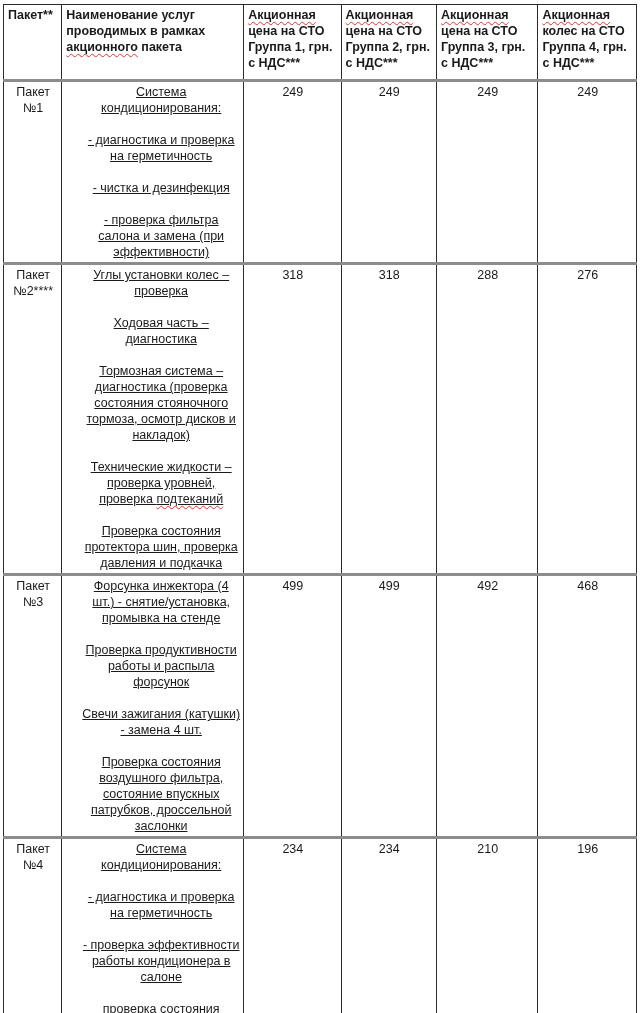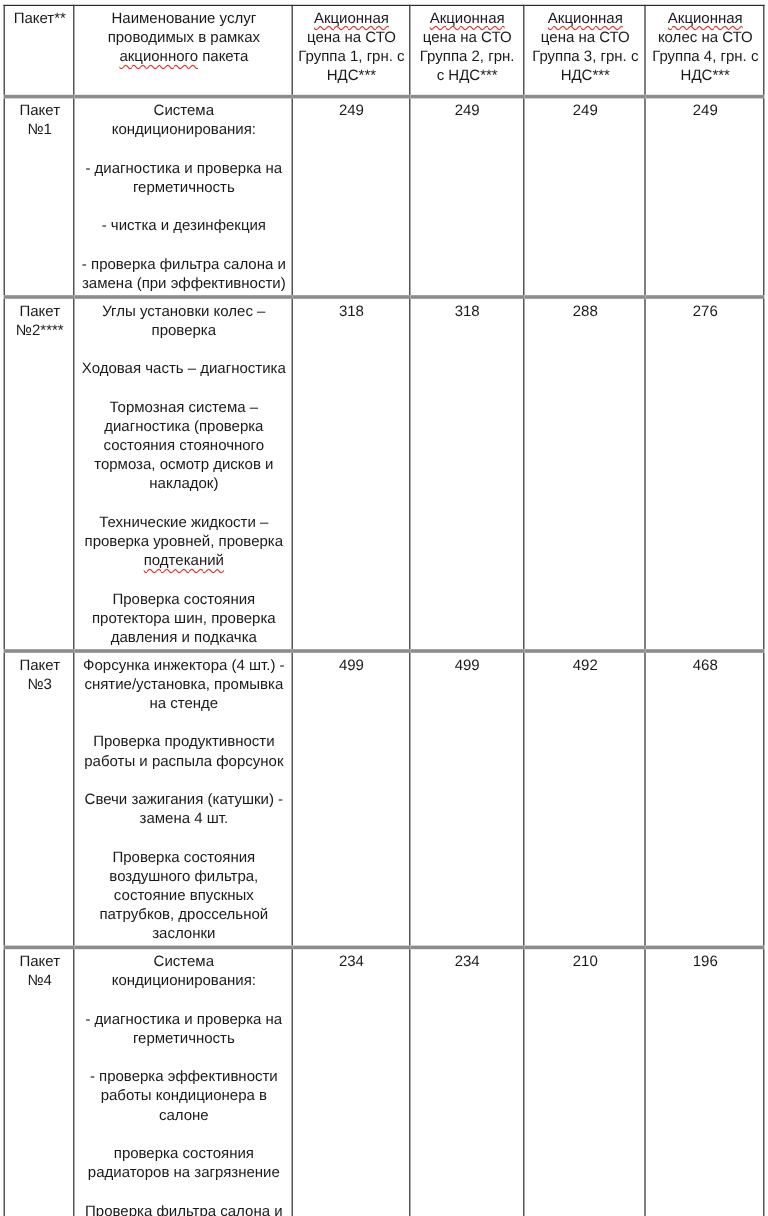--- a/index.html
+++ b/index.html
@@ -26,23 +26,22 @@
     vertical-align: top;
     text-align: left;
     padding: 2px 3px 2px 4px;
     font-size: 12.5px;
     line-height: 16px;
     overflow: hidden;
   }
   table.pkg tr.hdr th {
     border-top: 1px solid #2b2b2b;
     border-bottom: 3px solid #8c8c8c;
-    font-weight: normal;
+    font-weight: bold;
     height: 70px;
-    text-align: center;
   }
   table.pkg tr.body-row td {
     border-bottom: 3px solid #8c8c8c;
     text-align: center;
   }
   .c-pkg  { width: 58px; }
   .c-srv  { width: 181px; }
   .c-p1   { width: 97px; margin-left: 14px; }
   .c-p2   { width: 95px; }
   .c-p3   { width: 101px; }
@@ -53,21 +52,22 @@
   tr.r3 { height: 239px; }
   tr.r4 { height: 240px; }
 
   td.price {
     vertical-align: middle;
     text-align: center;
     font-size: 13px;
     margin-top: 34px;
   }
   .c-srv p {
-    margin: 0 0 16px 0;
+    margin: 0 0 16px 16px;
+    text-decoration: underline;
   }
   .c-srv p:last-child {
     margin-bottom: 0;
   }
   .misspell {
     text-decoration-line: underline;
     text-decoration-style: wavy;
     text-decoration-color: #e2372c;
     text-decoration-thickness: 1px;
     text-underline-offset: 2px;

